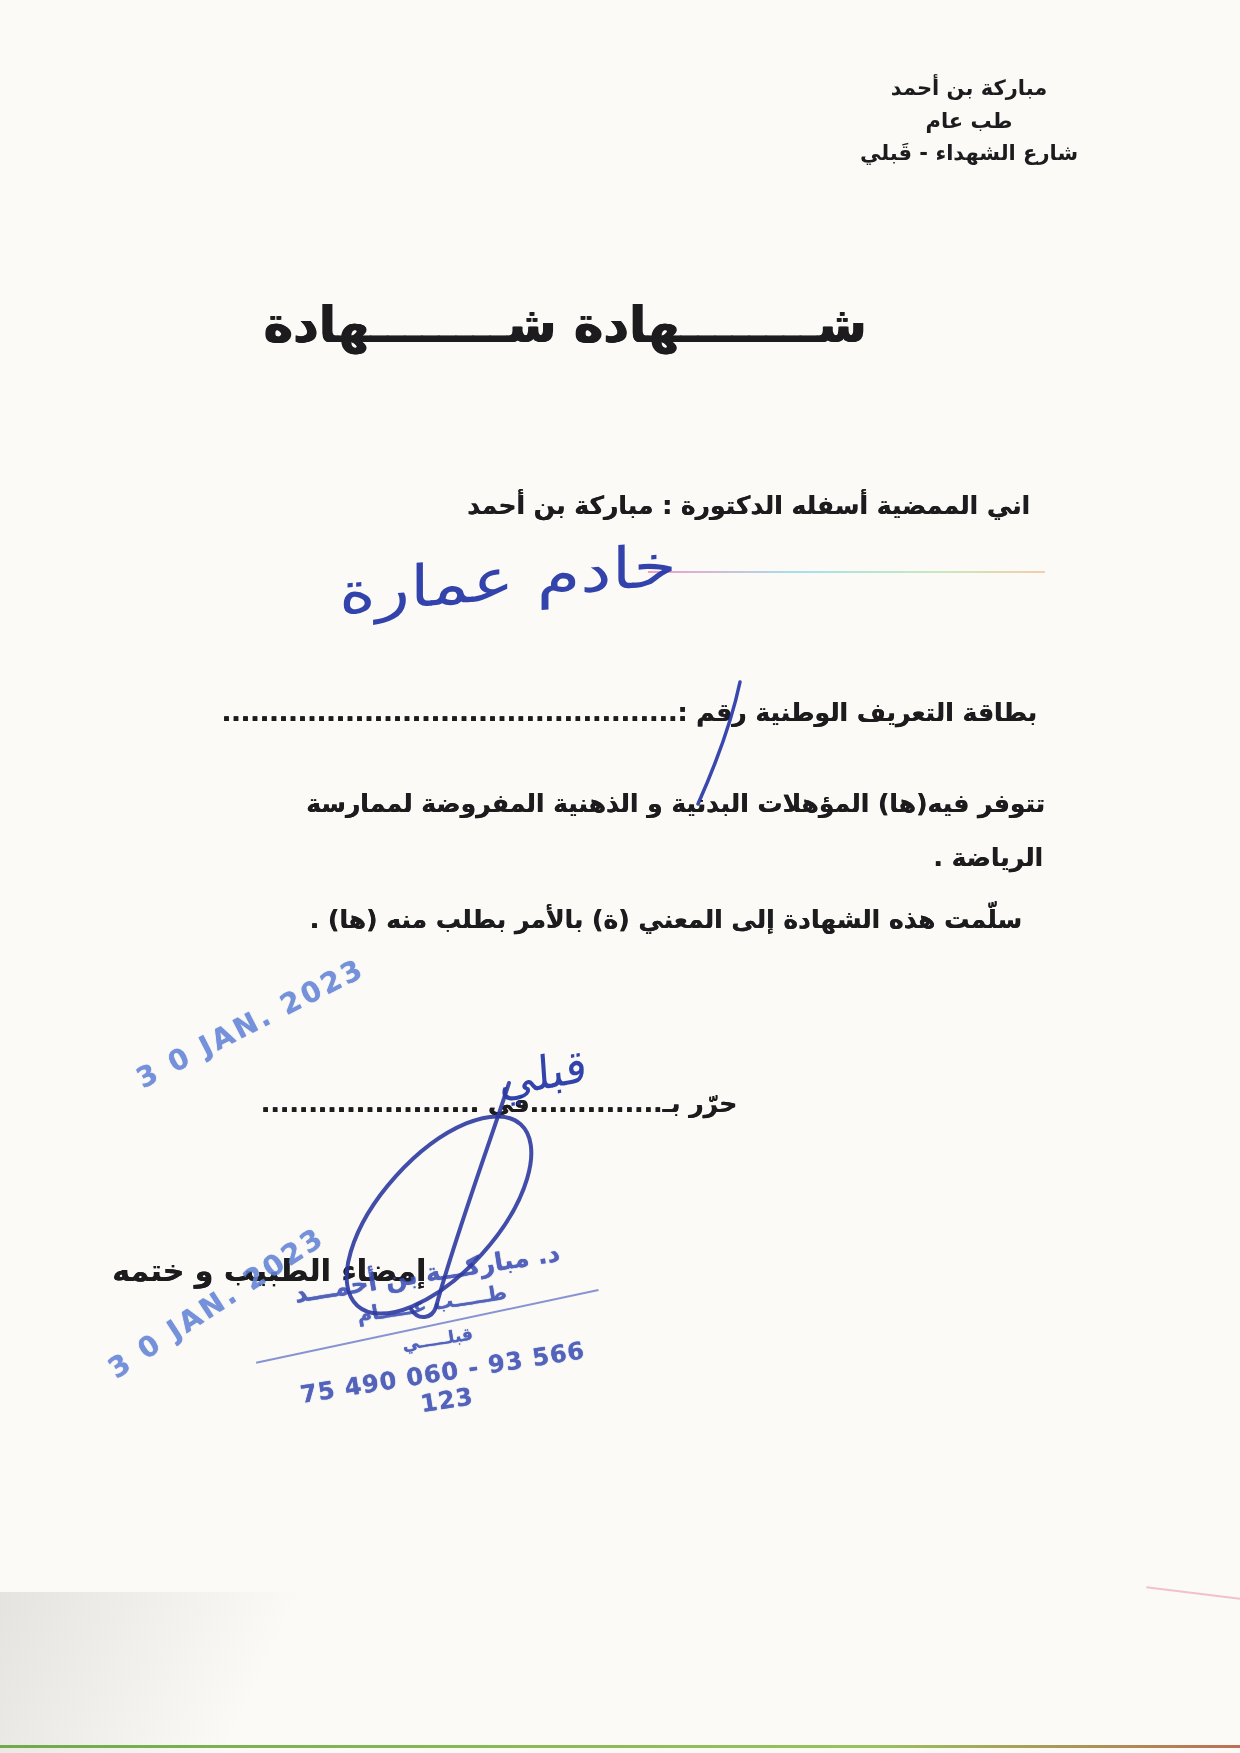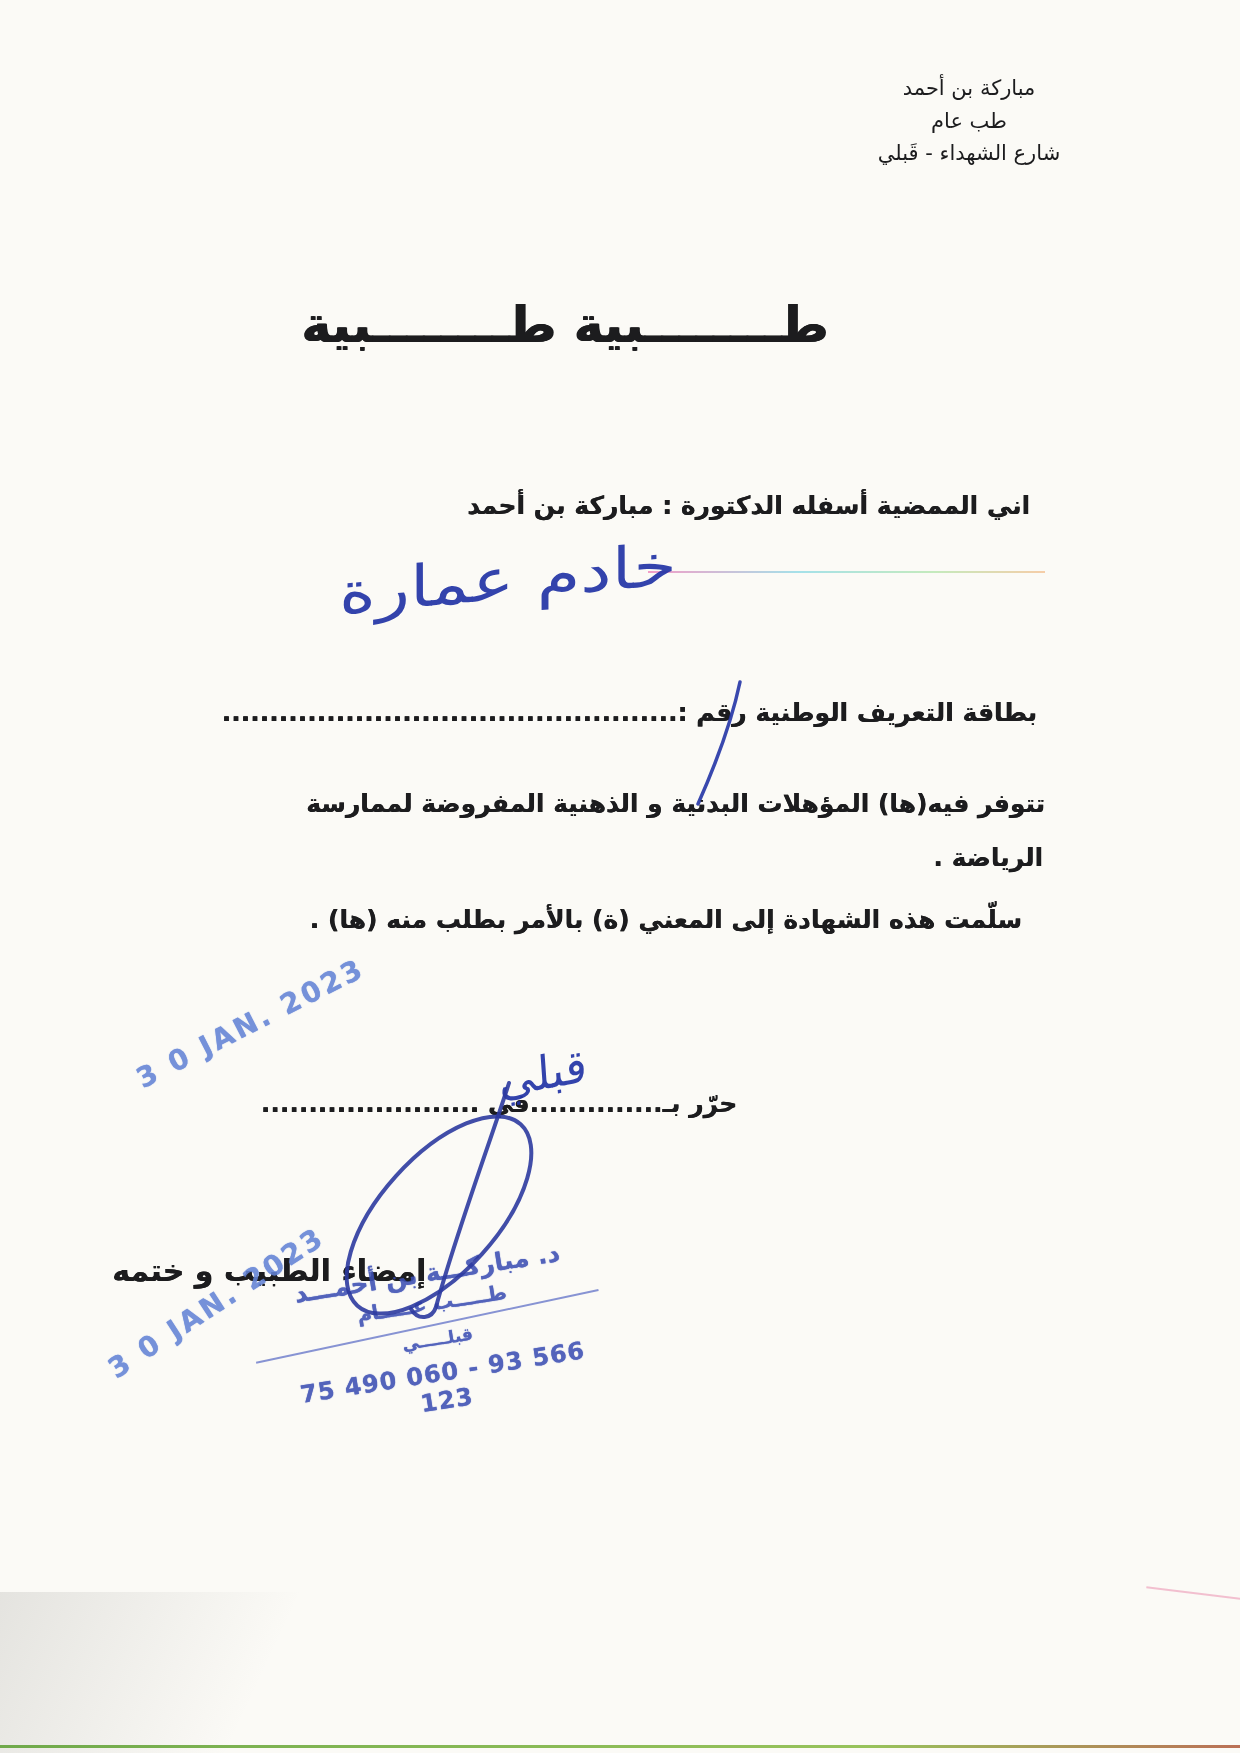--- a/index.html
+++ b/index.html
@@ -9,21 +9,21 @@
     background:#fbfaf6;
     overflow:hidden;
     font-family:"DejaVu Sans",sans-serif;
     color:#1c1c1e;
   }
   .abs{position:absolute;}
   
   .letterhead{
     top:72px;right:138px;width:266px;
     text-align:center;
-    font-size:21px;font-weight:400;line-height:1.55;
+    font-size:21px;font-weight:700;line-height:1.55;
     letter-spacing:.3px;
   }
   
   .title{
     top:296px;left:0;width:1130px;margin:0;
     text-align:center;
     font-size:50px;font-weight:700;
     text-shadow:.8px 0 0 currentColor,-.4px 0 0 currentColor;
   }
   
@@ -111,21 +111,21 @@
 <body>
 
 <div class="page">
 
   <div class="abs letterhead" dir="rtl">
     <div>مباركة بن أحمد</div>
     <div>طب عام</div>
     <div>شارع الشهداء  -  قَبلي</div>
   </div>
 
-  <h1 class="abs title" dir="rtl">طــــــــبية طــــــــبية</h1>
+  <h1 class="abs title" dir="rtl">شــــــــهادة شــــــــهادة</h1>
 
   <div class="abs line l-intro" dir="rtl">اني الممضية أسفله الدكتورة : مباركة بن أحمد</div>
 
   <div class="abs artifact-line"></div>
 
   <div class="abs handwriting hand-name" dir="rtl">خادم عمارة</div>
 
   <div class="abs line l-id" dir="rtl">بطاقة التعريف الوطنية رقم :................................................</div>
 
   <svg class="abs slash-svg" width="60" height="135" viewBox="0 0 60 135">

